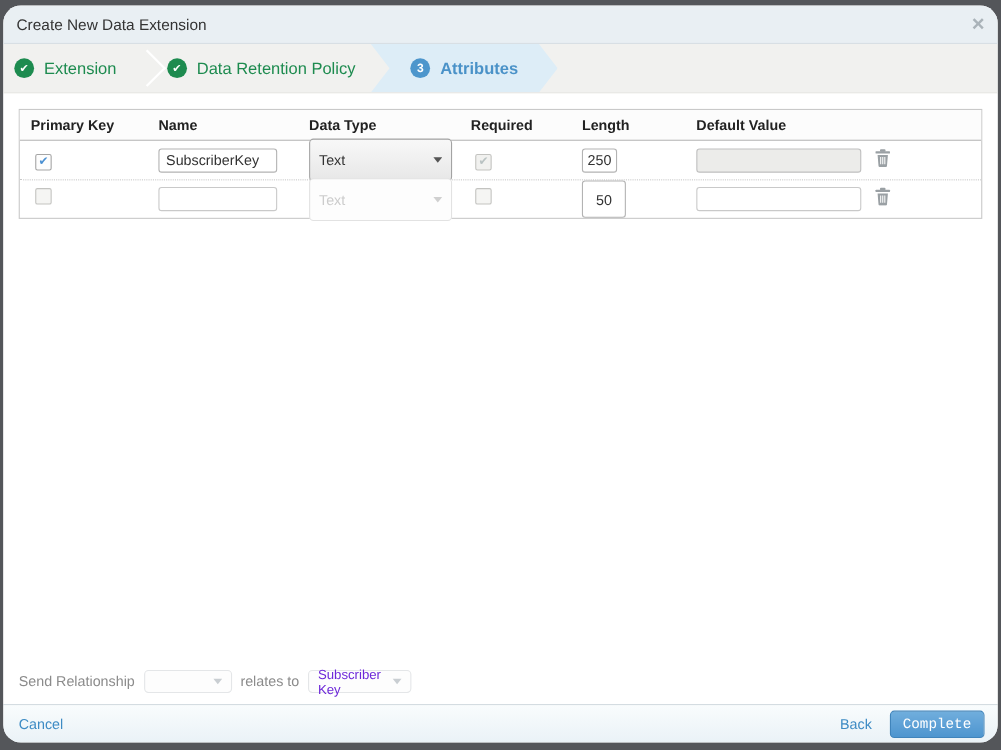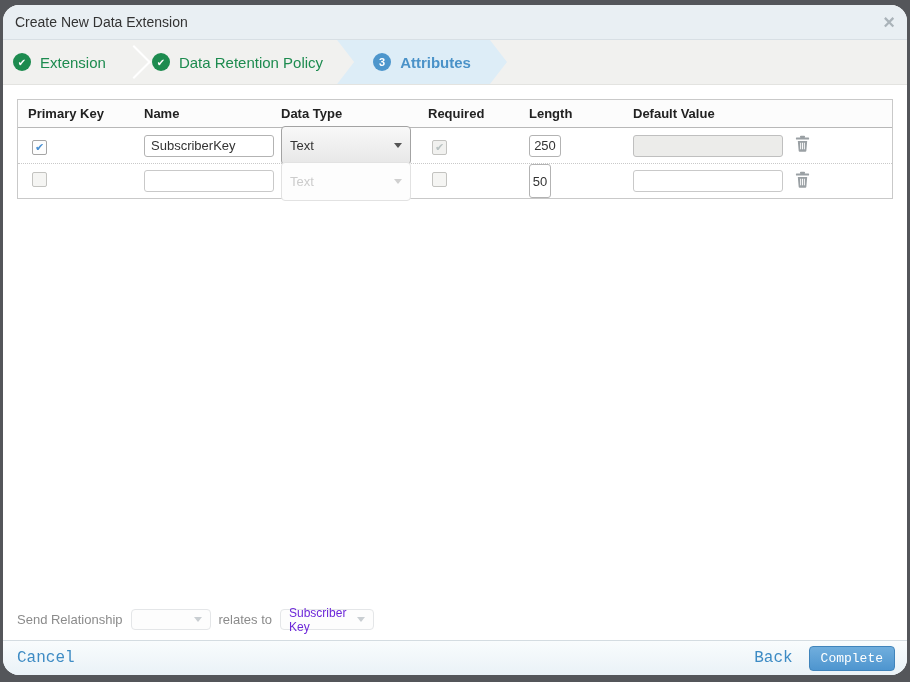--- a/index.html
+++ b/index.html
@@ -95,23 +95,23 @@
   }
   .cb.checked { color:#4a90d2; }
   .cb.dis-checked { background:#f1f1ef; border-color:#c3c3c0; color:#b9c2c2; }
   .cb.empty { background:#f5f5f3; border-color:#c3c3c0; color:transparent; }
   
   .txt {
     height:22px; border:1px solid #b3b3b3; border-radius:3px;
     font-family:"Liberation Sans", sans-serif; font-size:13px; color:#333;
     padding:0 6px; background:#fff;
   }
-  .txt.w-name { width:130px; }
+  .txt.w-name { width:108px; }
   .txt.w-len  { width:32px; text-align:center; padding:0 2px; }
-  .txt.w-len2 { width:22px; text-align:center; padding:16px 2px; }
+  .txt.w-len2 { width:40px; text-align:center; padding:16px 2px; }
   .txt.w-def  { width:150px; }
   .txt.disabled { background:#ececea; border-color:#bfbfbf; }
   .txt.light { border-color:#c9c9c9; }
   
   .sel {
     width:130px; height:39px; border:1px solid #a3a3a3; border-radius:4px;
     background:linear-gradient(#f8f8f8,#e7e7e7);
     display:inline-flex; align-items:center;
     font-size:13px; color:#333; padding:0 8px;
   }
@@ -137,21 +137,21 @@
   .sel.faint .caret { border-top-color:#c9ced2; }
   .sel.mini2 .caret { margin-left:4px; }
   
   .footer {
     flex:0 0 35px; height:35px;
     background:linear-gradient(#f9fcfd,#eaf2f7);
     border-top:1px solid #d4dce1;
     display:flex; align-items:center;
     padding:0 12px 0 14px;
   }
-  .link { color:#3d8bc4; font-size:16px; cursor:pointer; text-decoration:none;font-family:Liberation Mono, monospace; }
+  .link { color:#3d8bc4; font-size:13px; cursor:pointer; text-decoration:none; }
   .footer .right { margin-left:auto; display:flex; align-items:center; gap:16px; }
   .btn-primary {
     background:linear-gradient(#70aedd,#4e95cf);
     border:1px solid #4084bb; border-radius:4px;
     color:#fff; font-size:13px; padding:4px 11px;
     font-family:Liberation Mono, monospace; cursor:pointer;
   }
 </style>
 </head>
 <body>

